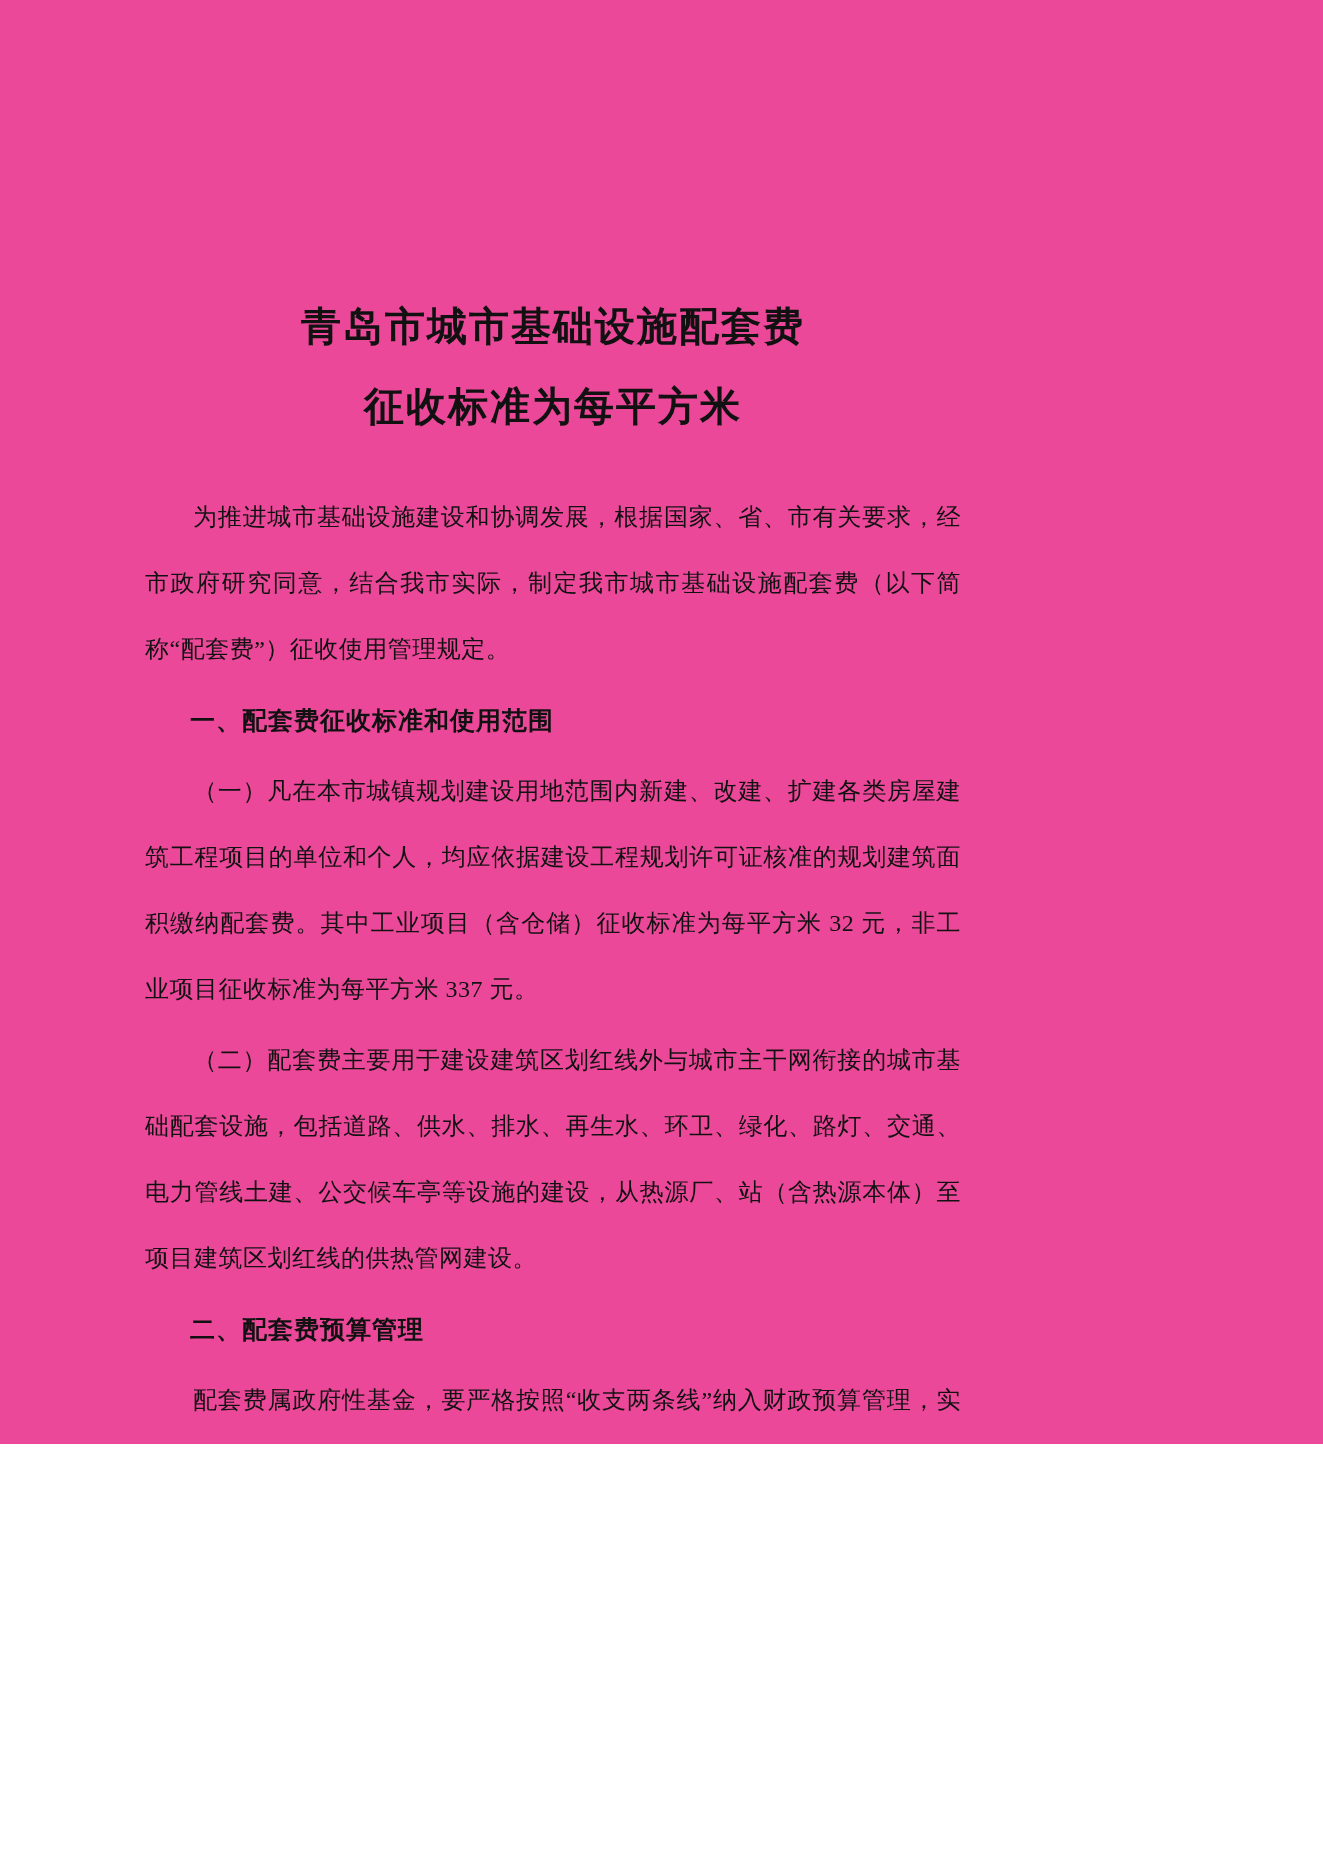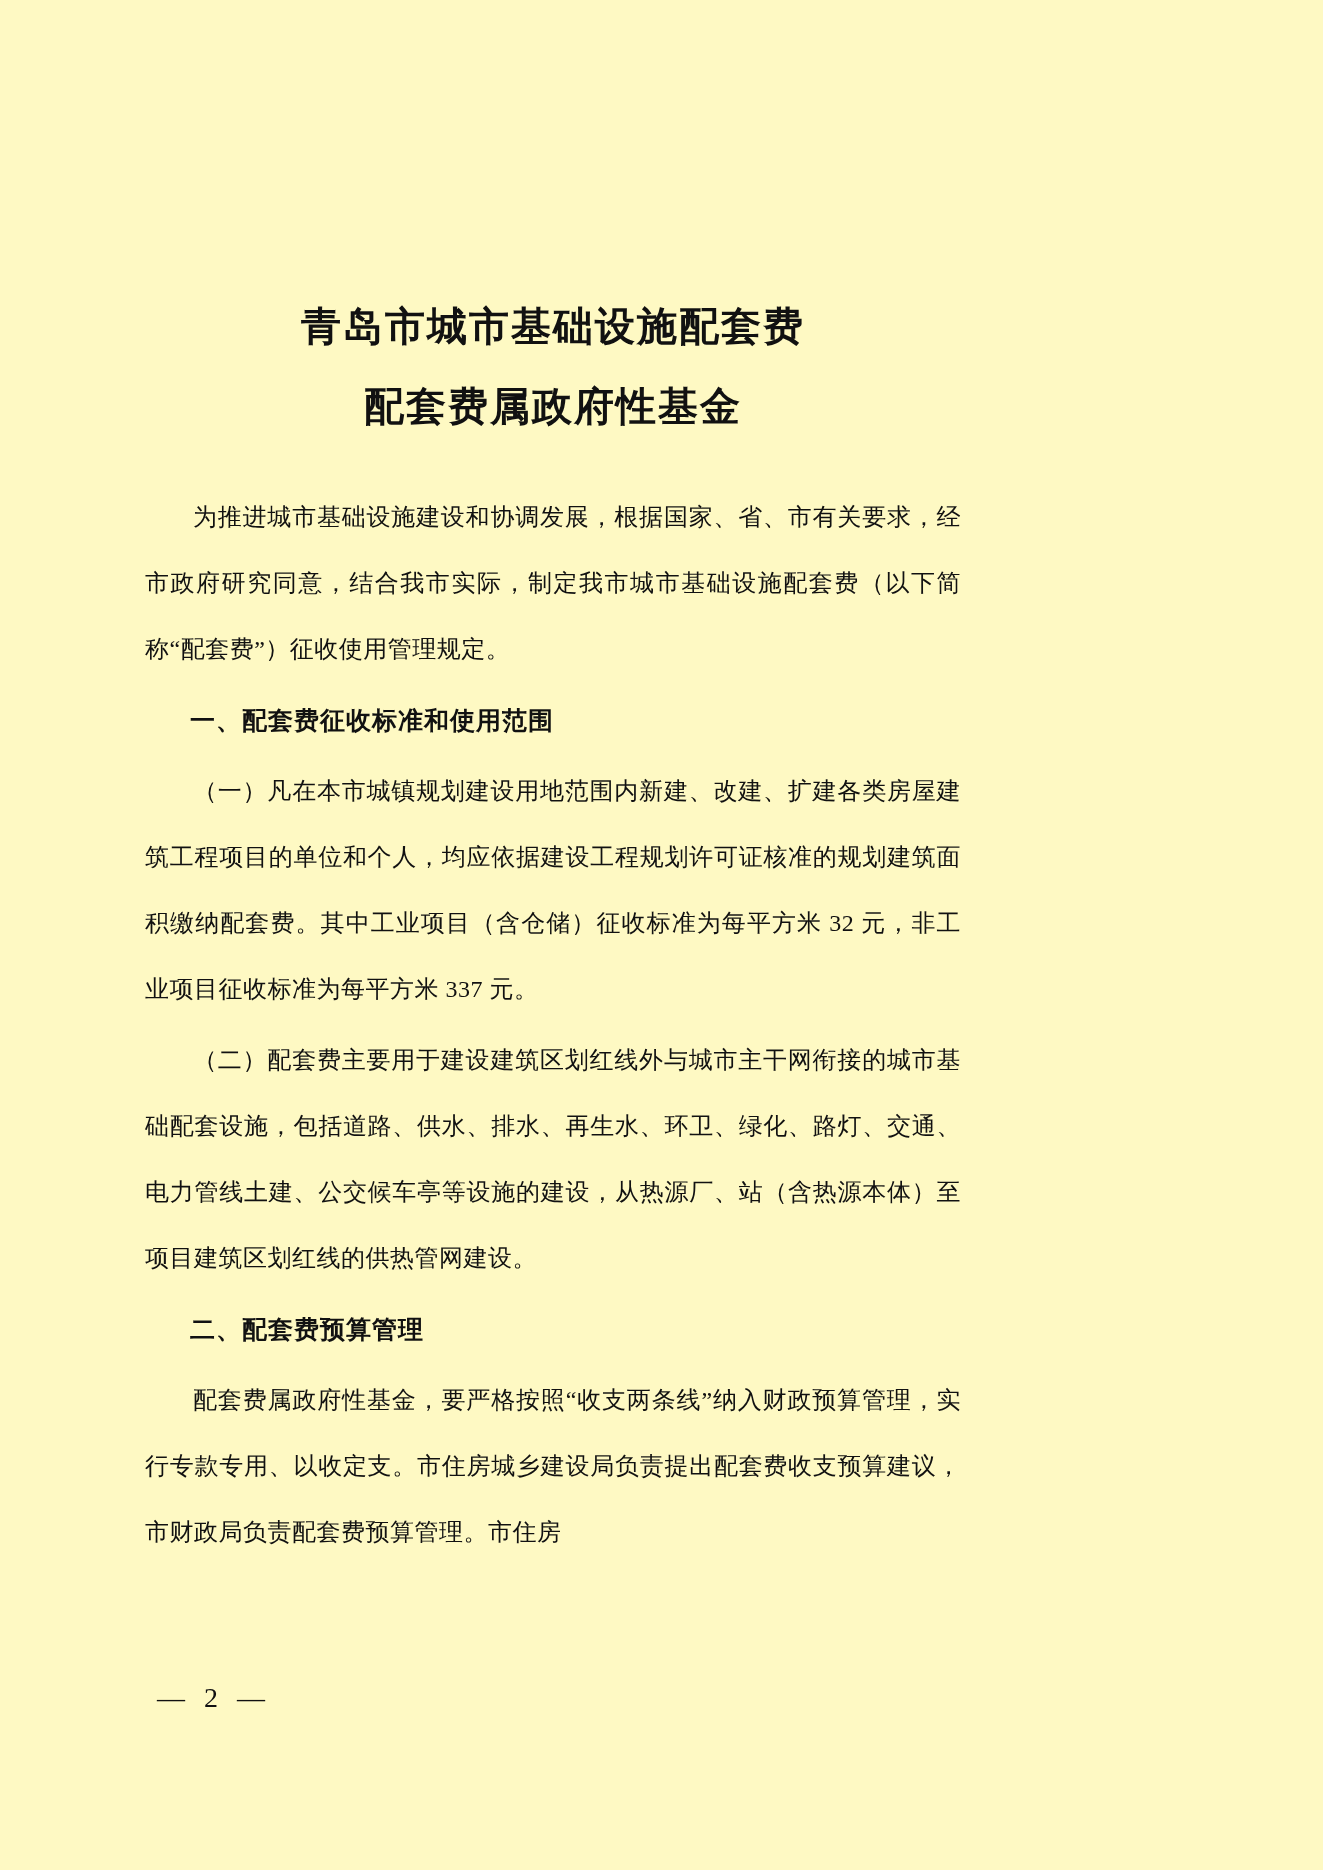--- a/index.html
+++ b/index.html
@@ -3,22 +3,22 @@
 <meta charset="utf-8">
 <style>
   html, body {
     margin: 0;
     padding: 0;
     background: #ffffff;
   }
   .page {
     position: relative;
     width: 1323px;
-    height: 1870px;
-    background: #fef9c3;
+    height: 1444px;
+    background: #ec4899;
     color: #111111;
     font-family: "Liberation Serif", "DejaVu Serif", serif;
     overflow: hidden;
   }
   .content {
     position: absolute;
     left: 140px;
     top: 286px;
     width: 826px;
   }
@@ -65,21 +65,21 @@
   }
 </style>
 </head>
 <body>
 
 <div class="page">
   <div class="content">
 
     <div class="title-block">
       <div class="title-line">青岛市城市基础设施配套费</div>
-      <div class="title-line">配套费属政府性基金</div>
+      <div class="title-line">征收标准为每平方米</div>
     </div>
 
     <p class="body-para">为推进城市基础设施建设和协调发展，根据国家、省、市有关要求，经市政府研究同意，结合我市实际，制定我市城市基础设施配套费（以下简称“配套费”）征收使用管理规定。</p>
 
     <p class="heading-para">一、配套费征收标准和使用范围</p>
 
     <p class="body-para">（一）凡在本市城镇规划建设用地范围内新建、改建、扩建各类房屋建筑工程项目的单位和个人，均应依据建设工程规划许可证核准的规划建筑面积缴纳配套费。其中工业项目（含仓储）征收标准为每平方米 32 元，非工业项目征收标准为每平方米 337 元。</p>
 
     <p class="body-para">（二）配套费主要用于建设建筑区划红线外与城市主干网衔接的城市基础配套设施，包括道路、供水、排水、再生水、环卫、绿化、路灯、交通、电力管线土建、公交候车亭等设施的建设，从热源厂、站（含热源本体）至项目建筑区划红线的供热管网建设。</p>
 

